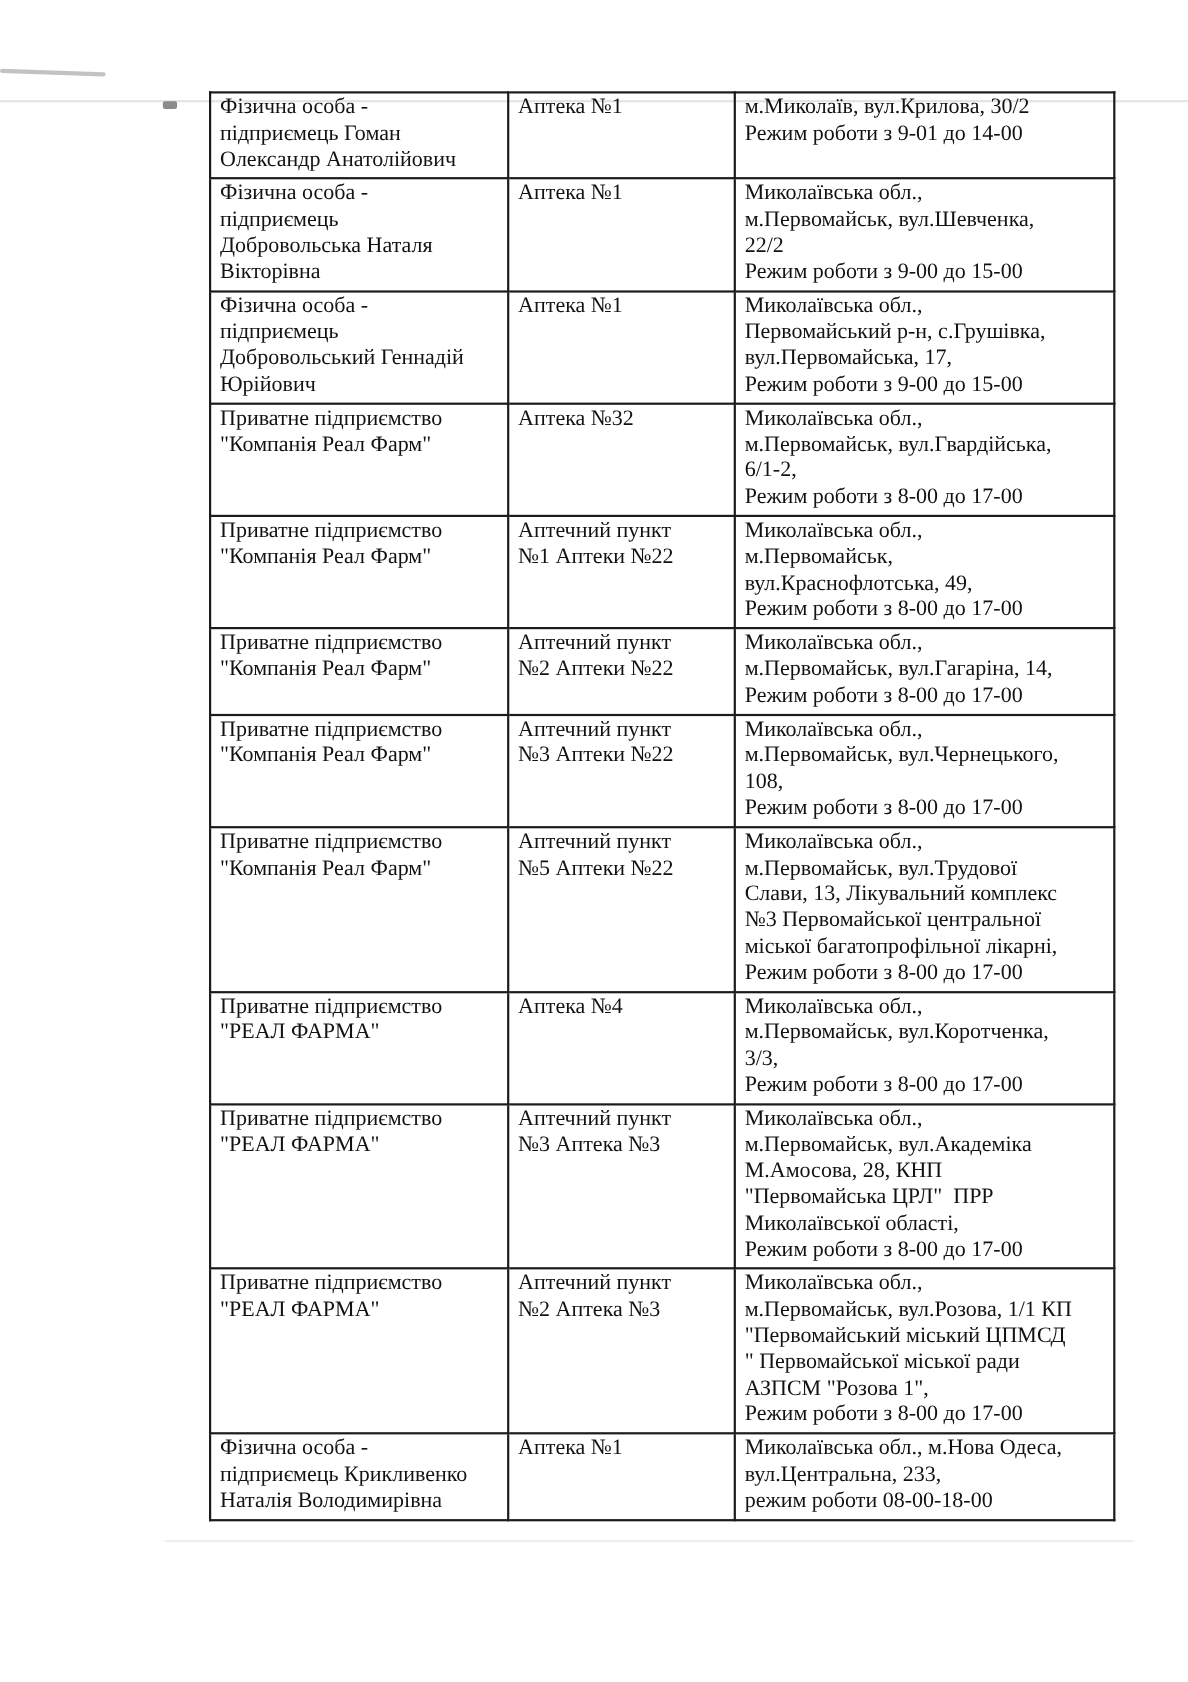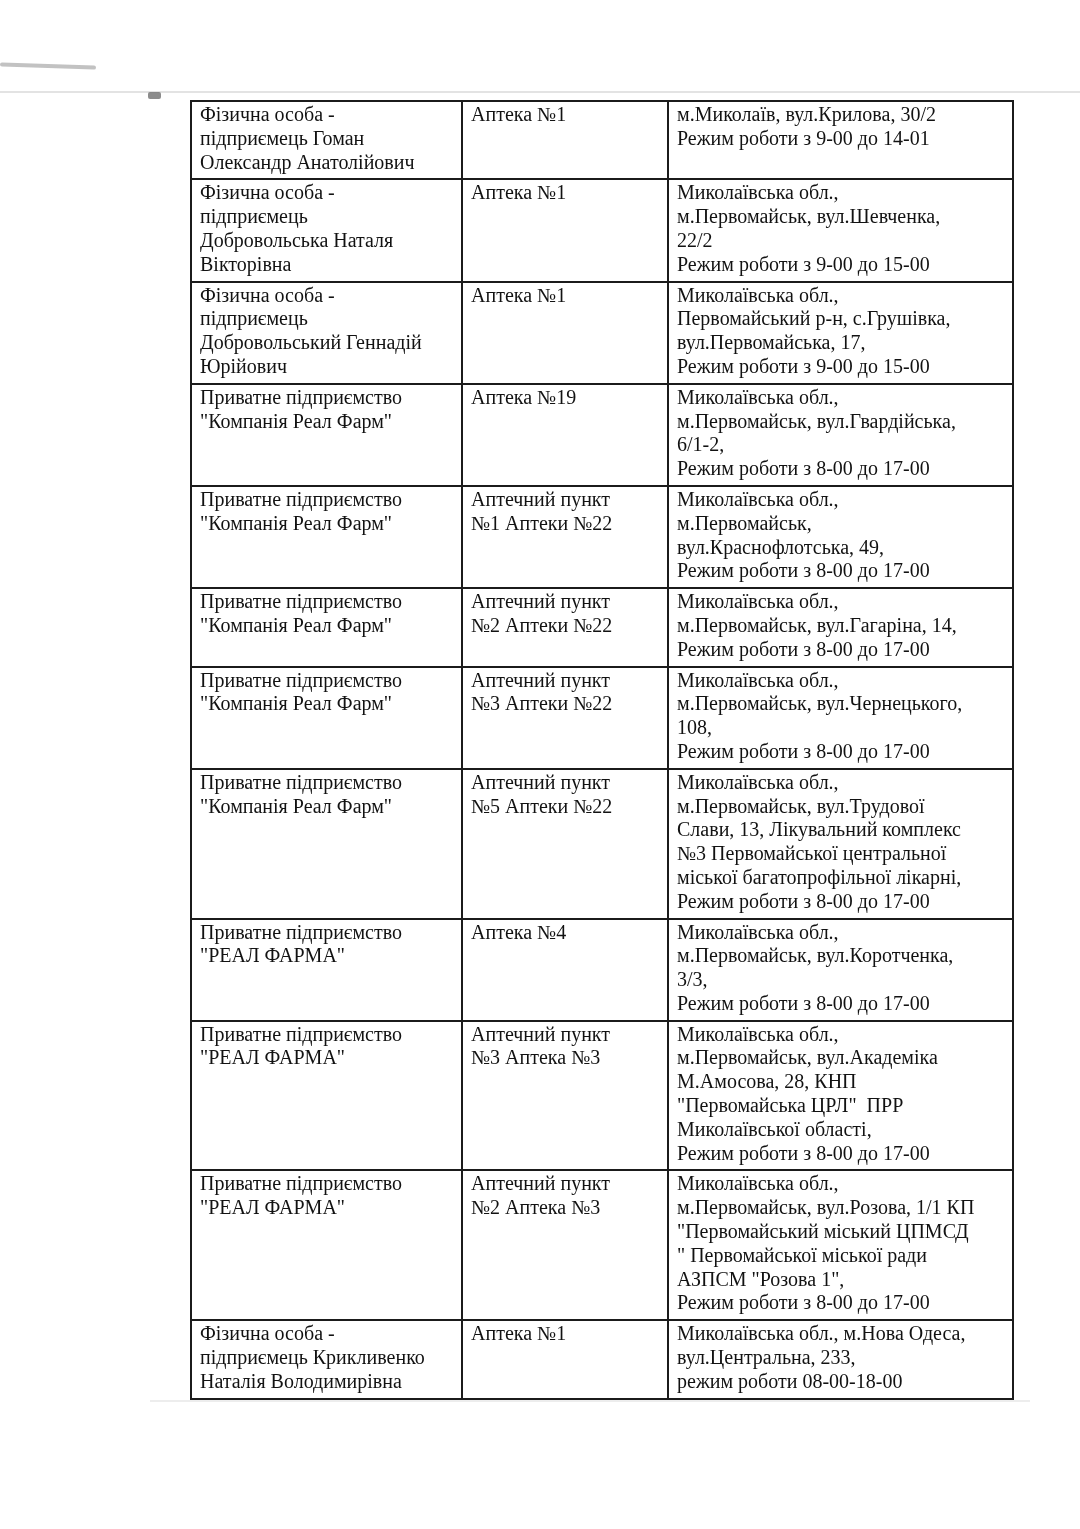--- a/index.html
+++ b/index.html
@@ -35,21 +35,21 @@
     left: 148px; top: 92px; width: 13px; height: 7px;
     background: #6f6f6f; opacity: .8; border-radius: 2px;
   }
   .artifact-bottomrule {
     left: 150px; top: 1400px; width: 880px; height: 2px;
     background: #ededed;
   }
   table.pharmacy-table {
     position: absolute;
     left: 190px;
-    top: 100px;
+    top: 83px;
     width: 822px;
     border-collapse: collapse;
     table-layout: fixed;
   }
   table.pharmacy-table td {
     border: 2px solid #1b1b1b;
     vertical-align: top;
     padding: 1px 6px 4px 8px;
     font-size: 20px;
     line-height: 23.8px;
@@ -77,21 +77,21 @@
       <col class="col-pharmacy">
       <col class="col-address">
     </colgroup>
     <tbody id="table-body">
         <tr>
           <td>Фізична особа -
 підприємець Гоман
 Олександр Анатолійович</td>
           <td>Аптека №1</td>
           <td>м.Миколаїв, вул.Крилова, 30/2
-Режим роботи з 9-00 до 14-01</td>
+Режим роботи з 9-01 до 14-00</td>
         </tr>
         <tr>
           <td>Фізична особа -
 підприємець
 Добровольська Наталя
 Вікторівна</td>
           <td>Аптека №1</td>
           <td>Миколаївська обл.,
 м.Первомайськ, вул.Шевченка,
 22/2
@@ -104,21 +104,21 @@
 Юрійович</td>
           <td>Аптека №1</td>
           <td>Миколаївська обл.,
 Первомайський р-н, с.Грушівка,
 вул.Первомайська, 17,
 Режим роботи з 9-00 до 15-00</td>
         </tr>
         <tr>
           <td>Приватне підприємство
 "Компанія Реал Фарм"</td>
-          <td>Аптека №19</td>
+          <td>Аптека №32</td>
           <td>Миколаївська обл.,
 м.Первомайськ, вул.Гвардійська,
 6/1-2,
 Режим роботи з 8-00 до 17-00</td>
         </tr>
         <tr>
           <td>Приватне підприємство
 "Компанія Реал Фарм"</td>
           <td>Аптечний пункт
 №1 Аптеки №22</td>

